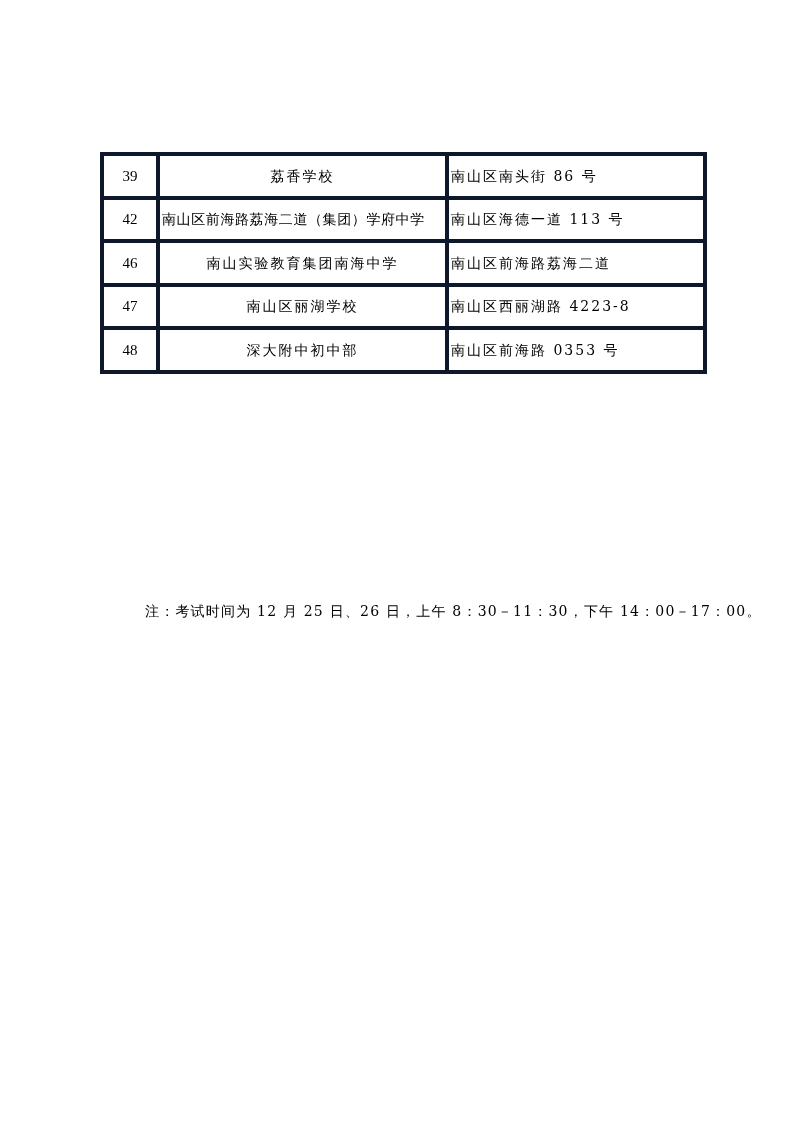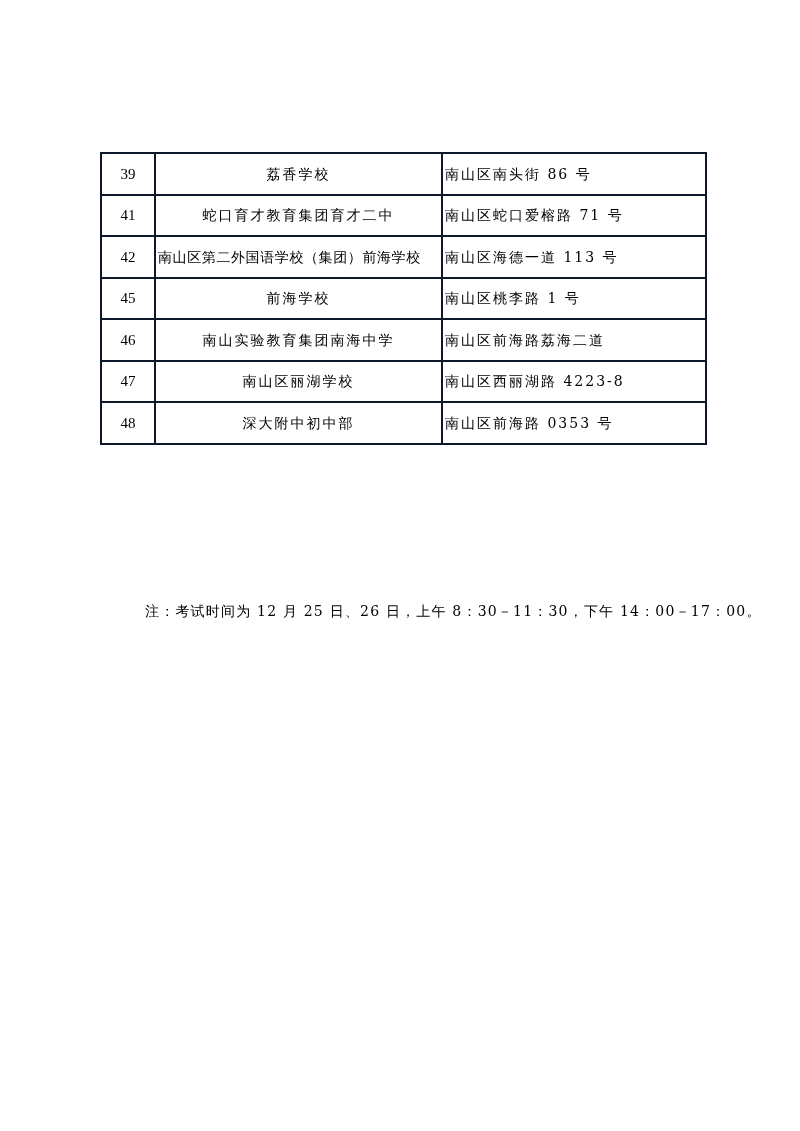--- a/index.html
+++ b/index.html
@@ -1,52 +1,42 @@
 <!DOCTYPE html>
 <html><head>
 <meta charset="utf-8">
 <style>
   html, body { margin: 0; padding: 0; background: #ffffff; }
   body { width: 800px; height: 1131px; position: relative; overflow: hidden;
          font-family: "DejaVu Serif", "Liberation Serif", serif; color: #000; }
   .tbl { position: absolute; left: 100px; top: 152px; width: 607px;
          border-collapse: collapse; table-layout: fixed; }
-  .tbl td { border: 2px solid #0f172a; height: 39.5px; padding: 0; font-size: 14px;
+  .tbl td { border: 4px solid #0f172a; height: 39.5px; padding: 0; font-size: 14px;
             line-height: 16px; white-space: nowrap; overflow: hidden; letter-spacing: 2px; }
   .tbl .c-no { width: 52px; text-align: center; letter-spacing: 0; font-family: "Liberation Serif", serif; font-size: 15px; }
   .tbl .c-name { width: 285px; text-align: center; }
   .tbl .c-name.tight { letter-spacing: 0.6px; text-align: left; padding-left: 2px; }
   .tbl .c-addr { text-align: left; padding-left: 2px; margin-left: 30px; }
   .note { position: absolute; left: 145px; top: 603px; font-size: 14px; letter-spacing: 1.2px;
           white-space: nowrap; }
 </style>
 </head>
 <body>
 
 <table class="tbl">
   <tbody>
     <tr>
       <td class="c-no">39</td>
       <td class="c-name">荔香学校</td>
       <td class="c-addr">南山区南头街 86 号</td>
     </tr>
     <tr>
-      <td class="c-no">41</td>
-      <td class="c-name">蛇口育才教育集团育才二中</td>
-      <td class="c-addr">南山区蛇口爱榕路 71 号</td>
-    </tr>
-    <tr>
       <td class="c-no">42</td>
-      <td class="c-name tight">南山区第二外国语学校（集团）前海学校</td>
+      <td class="c-name tight">南山区前海路荔海二道（集团）学府中学</td>
       <td class="c-addr">南山区海德一道 113 号</td>
-    </tr>
-    <tr>
-      <td class="c-no">45</td>
-      <td class="c-name">前海学校</td>
-      <td class="c-addr">南山区桃李路 1 号</td>
     </tr>
     <tr>
       <td class="c-no">46</td>
       <td class="c-name">南山实验教育集团南海中学</td>
       <td class="c-addr">南山区前海路荔海二道</td>
     </tr>
     <tr>
       <td class="c-no">47</td>
       <td class="c-name">南山区丽湖学校</td>
       <td class="c-addr">南山区西丽湖路 4223-8</td>

